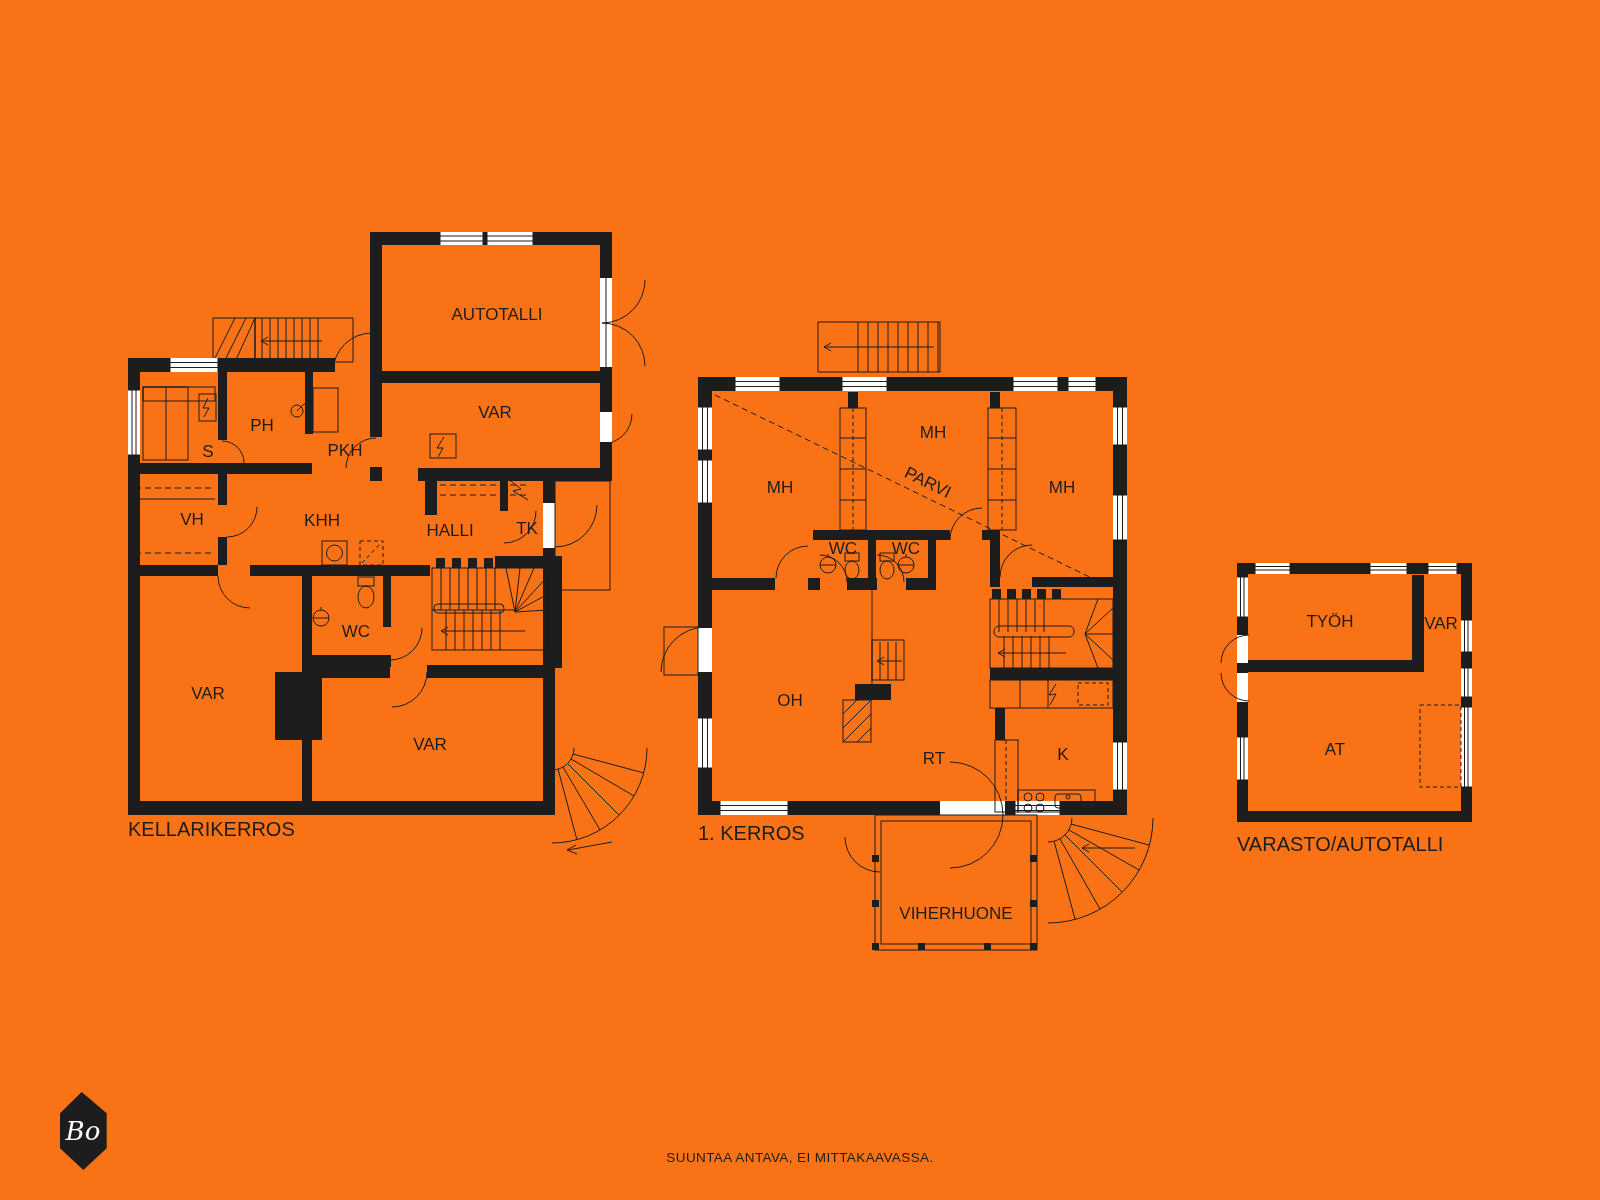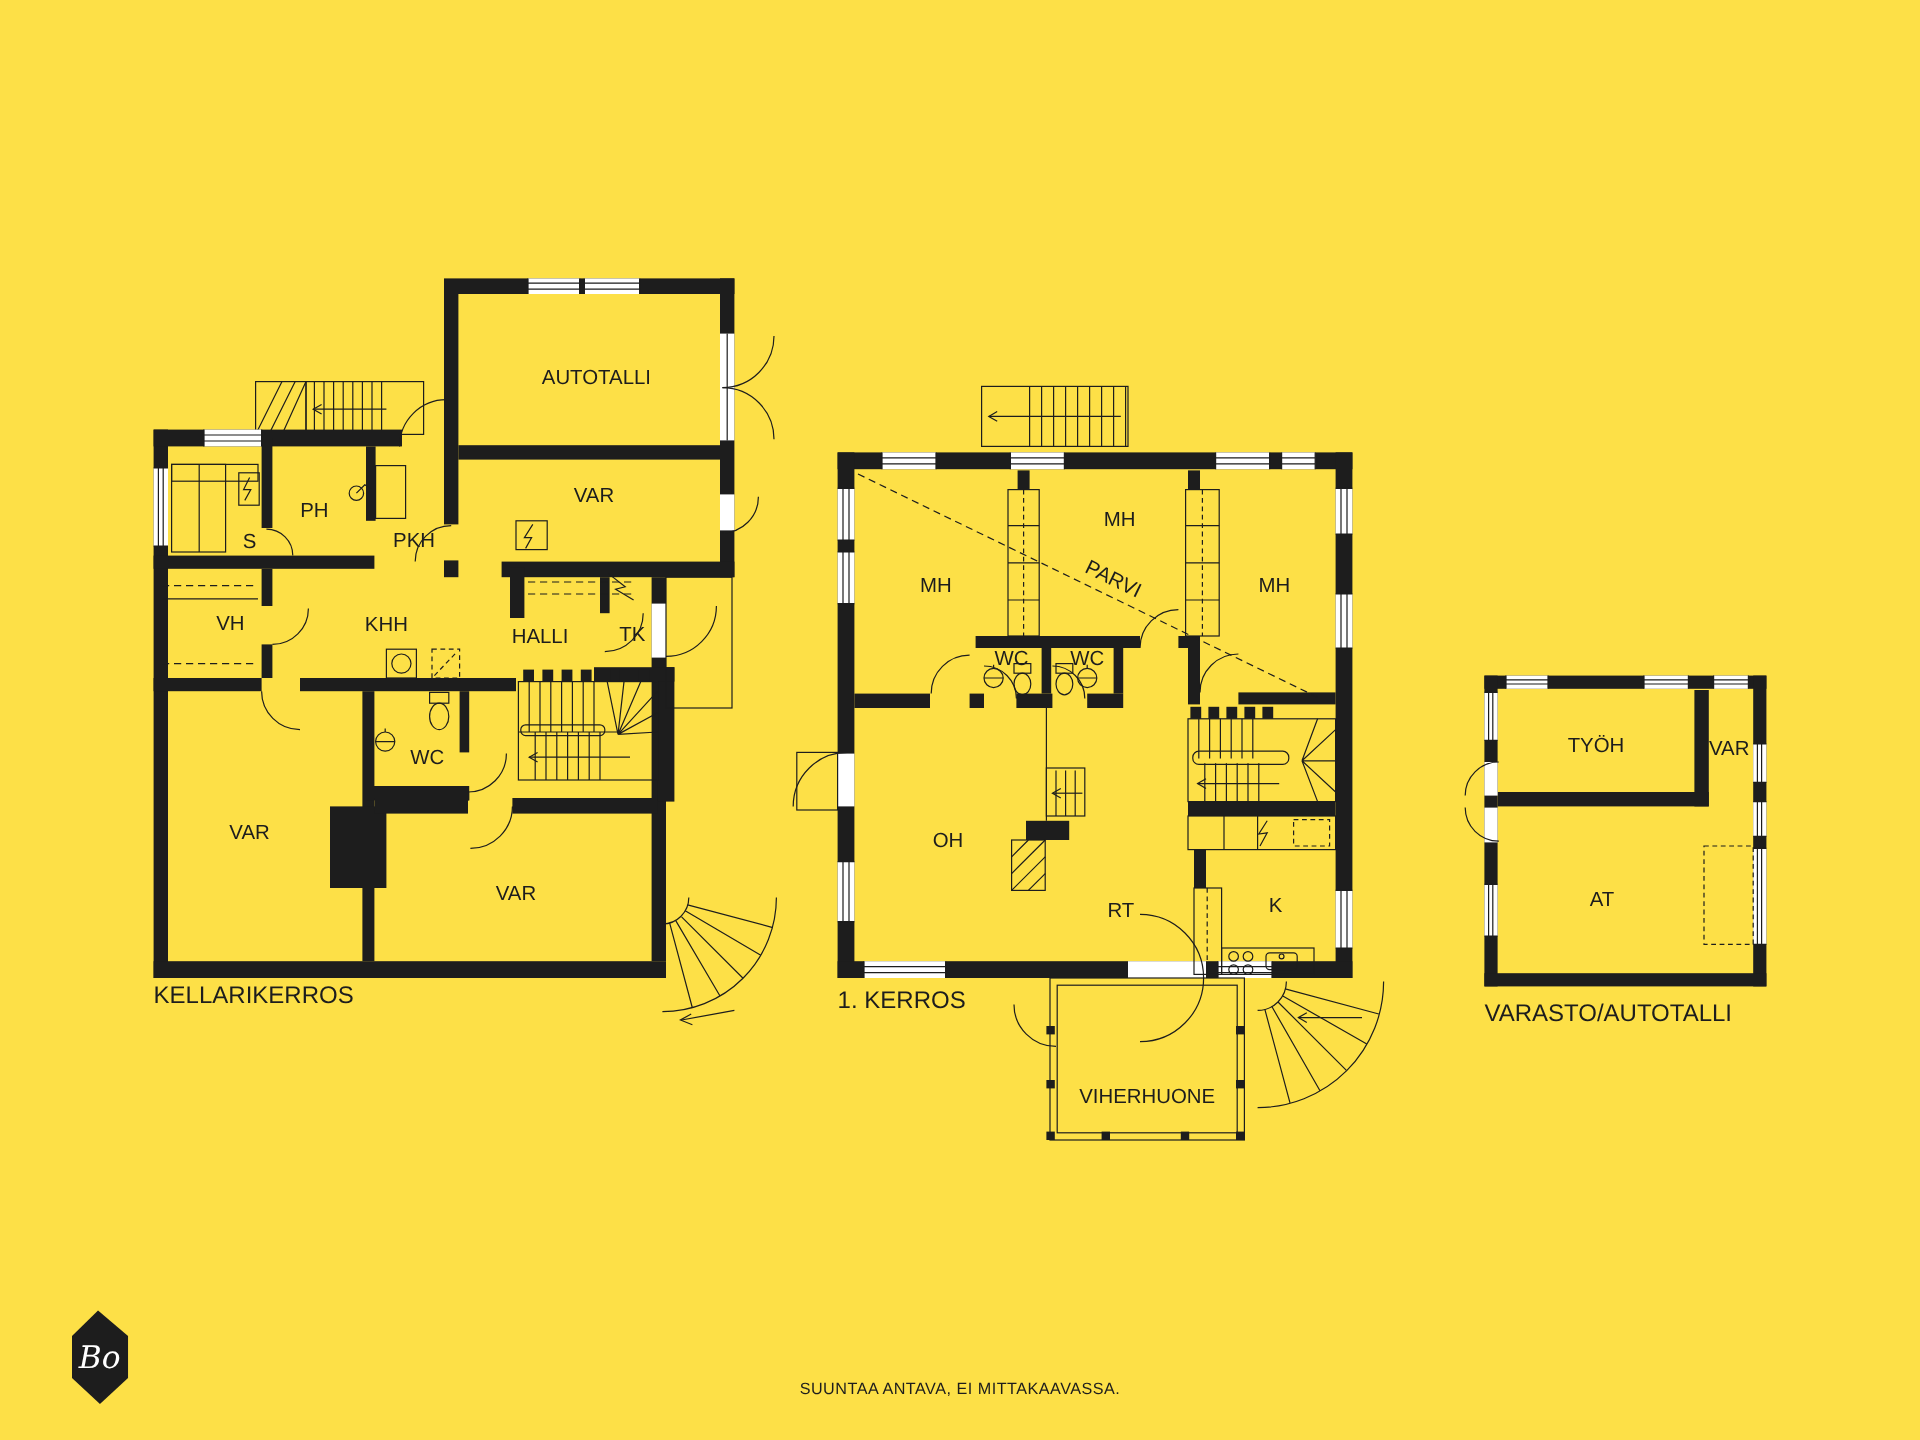--- a/index.html
+++ b/index.html
@@ -1,16 +1,16 @@
 <!DOCTYPE html>
 <html><head>
 <meta charset="utf-8">
 <style>
   html,body{margin:0;padding:0;background:#ffffff;}
-  .canvas{position:relative;width:1600px;height:1200px;background:#fde047;overflow:hidden;
+  .canvas{position:relative;width:1600px;height:1200px;background:#f97316;overflow:hidden;
           font-family:"Liberation Sans",sans-serif;}
   svg{display:block;}
   .wall{fill:#1d1d1d;stroke:none;}
   .opening{fill:#ffffff;stroke:none;}
   .lnt{fill:none;stroke:#1d1d1d;stroke-width:1px;}
   .dash{stroke-dasharray:6 4;}
   .dash2{stroke-dasharray:4 3;}
   .lbl{font-family:"Liberation Sans",sans-serif;font-size:17px;fill:#1d1d1d;text-anchor:middle;}
   .title{font-size:20px;text-anchor:start;}
   .footer-text{font-family:"Liberation Sans",sans-serif;font-size:13.5px;letter-spacing:.4px;

